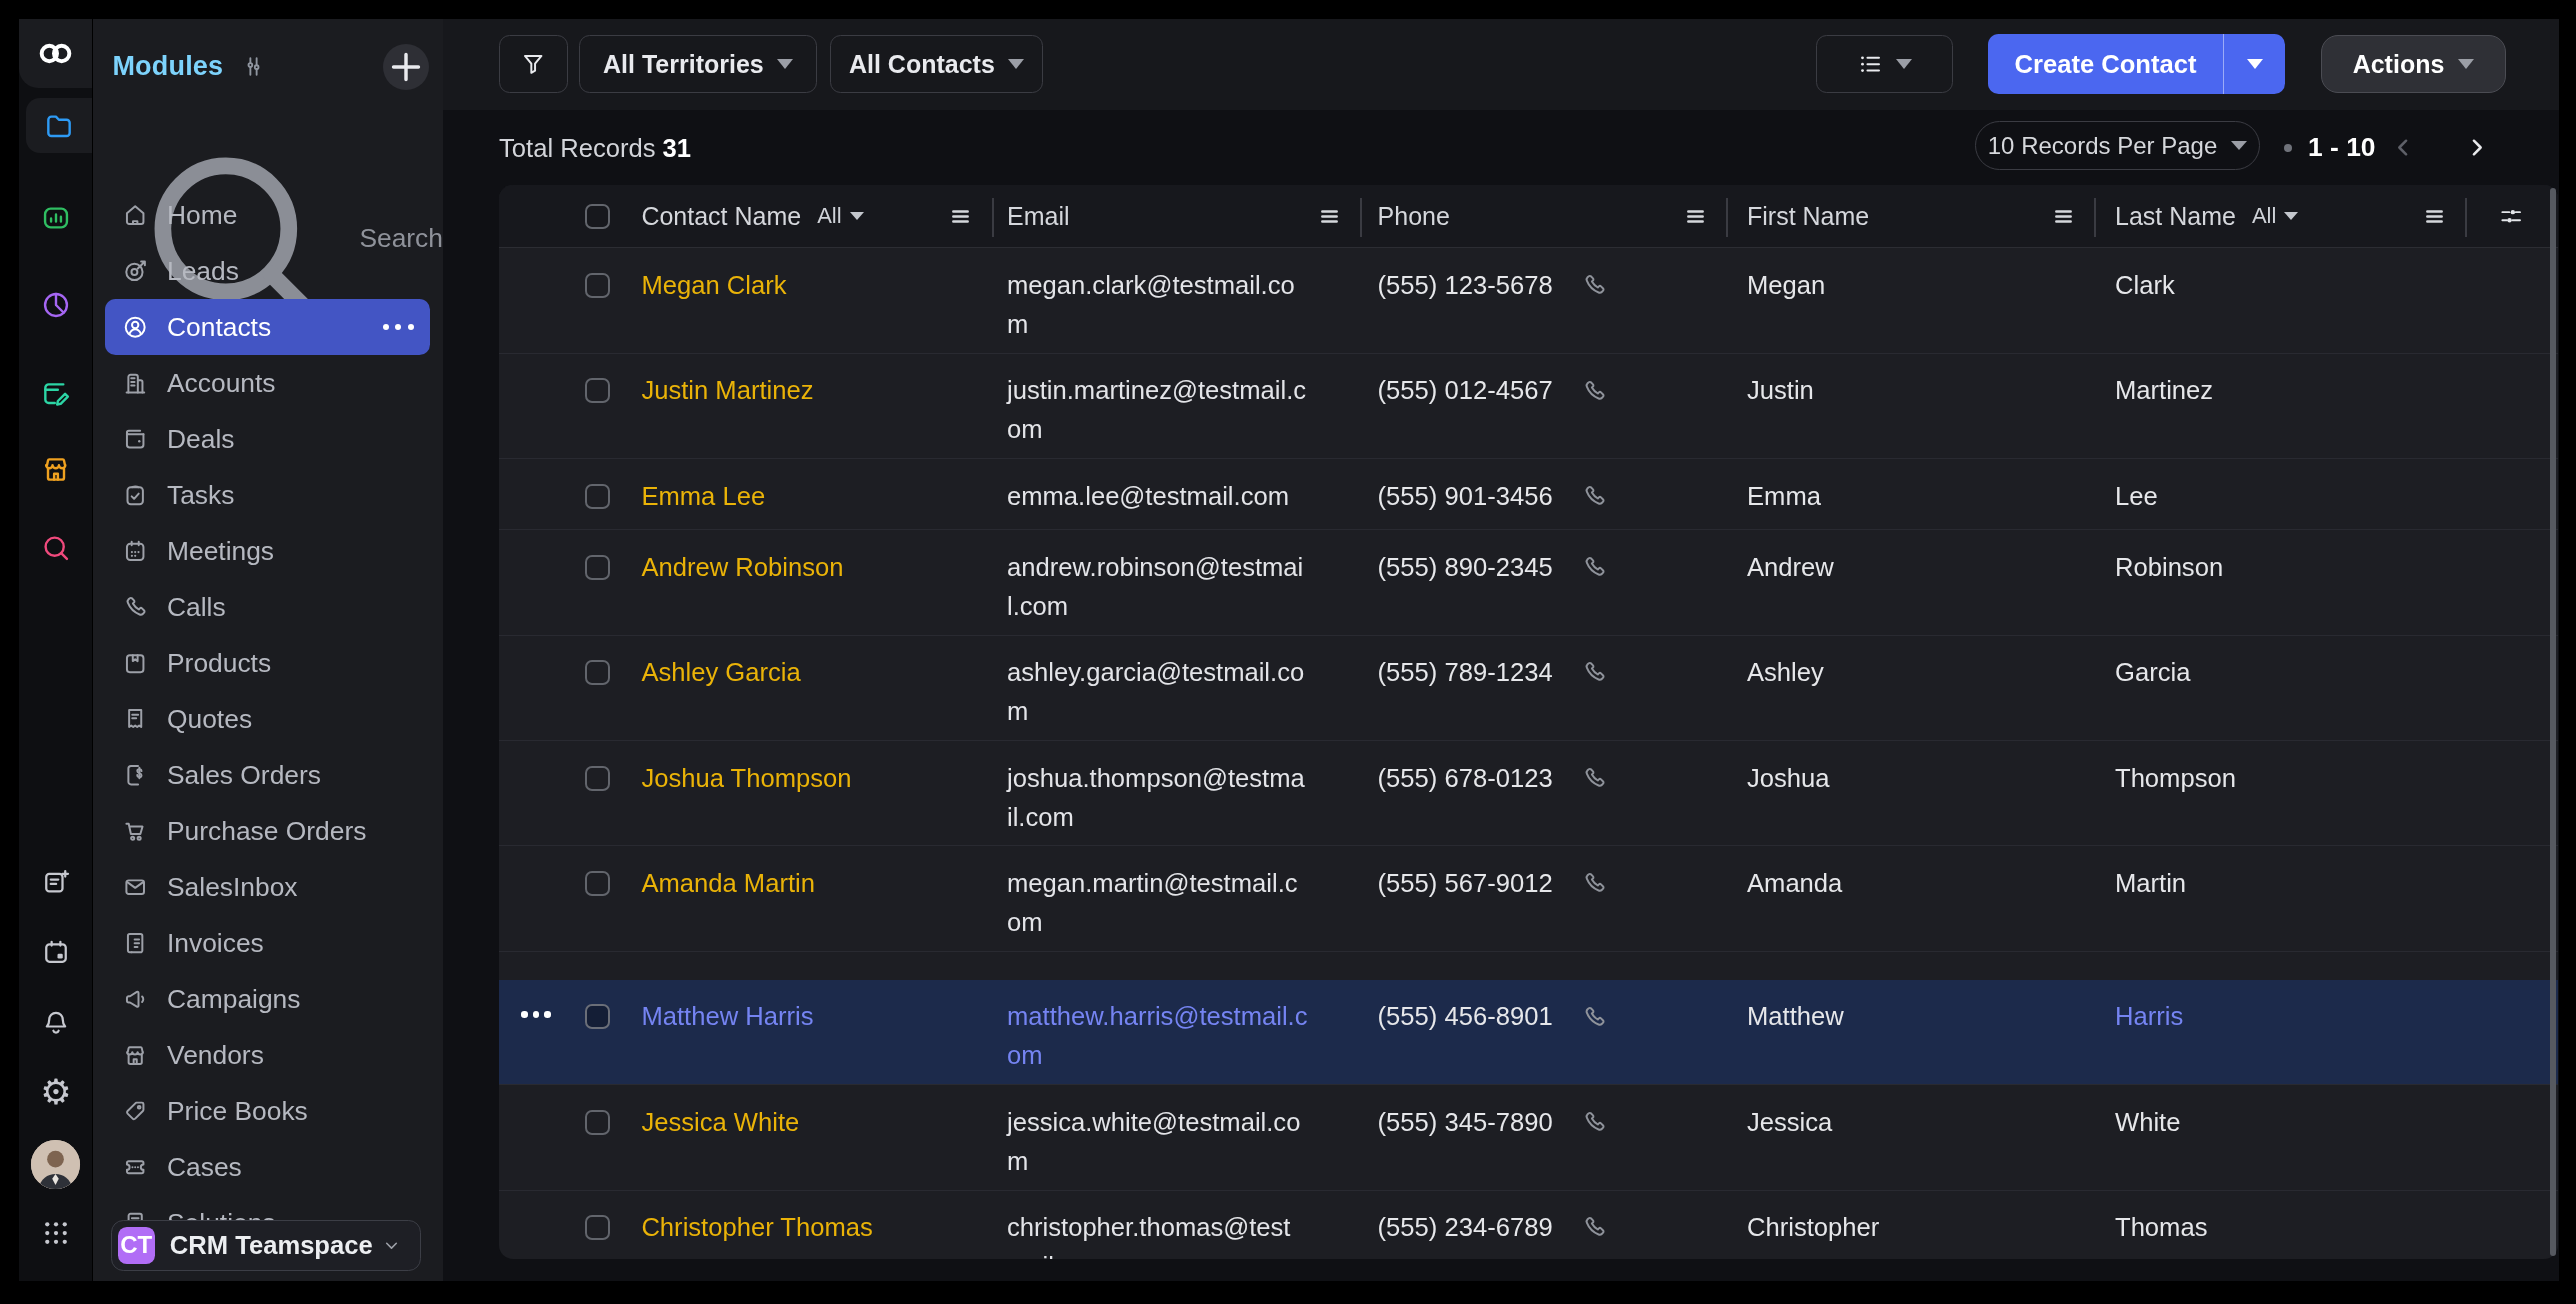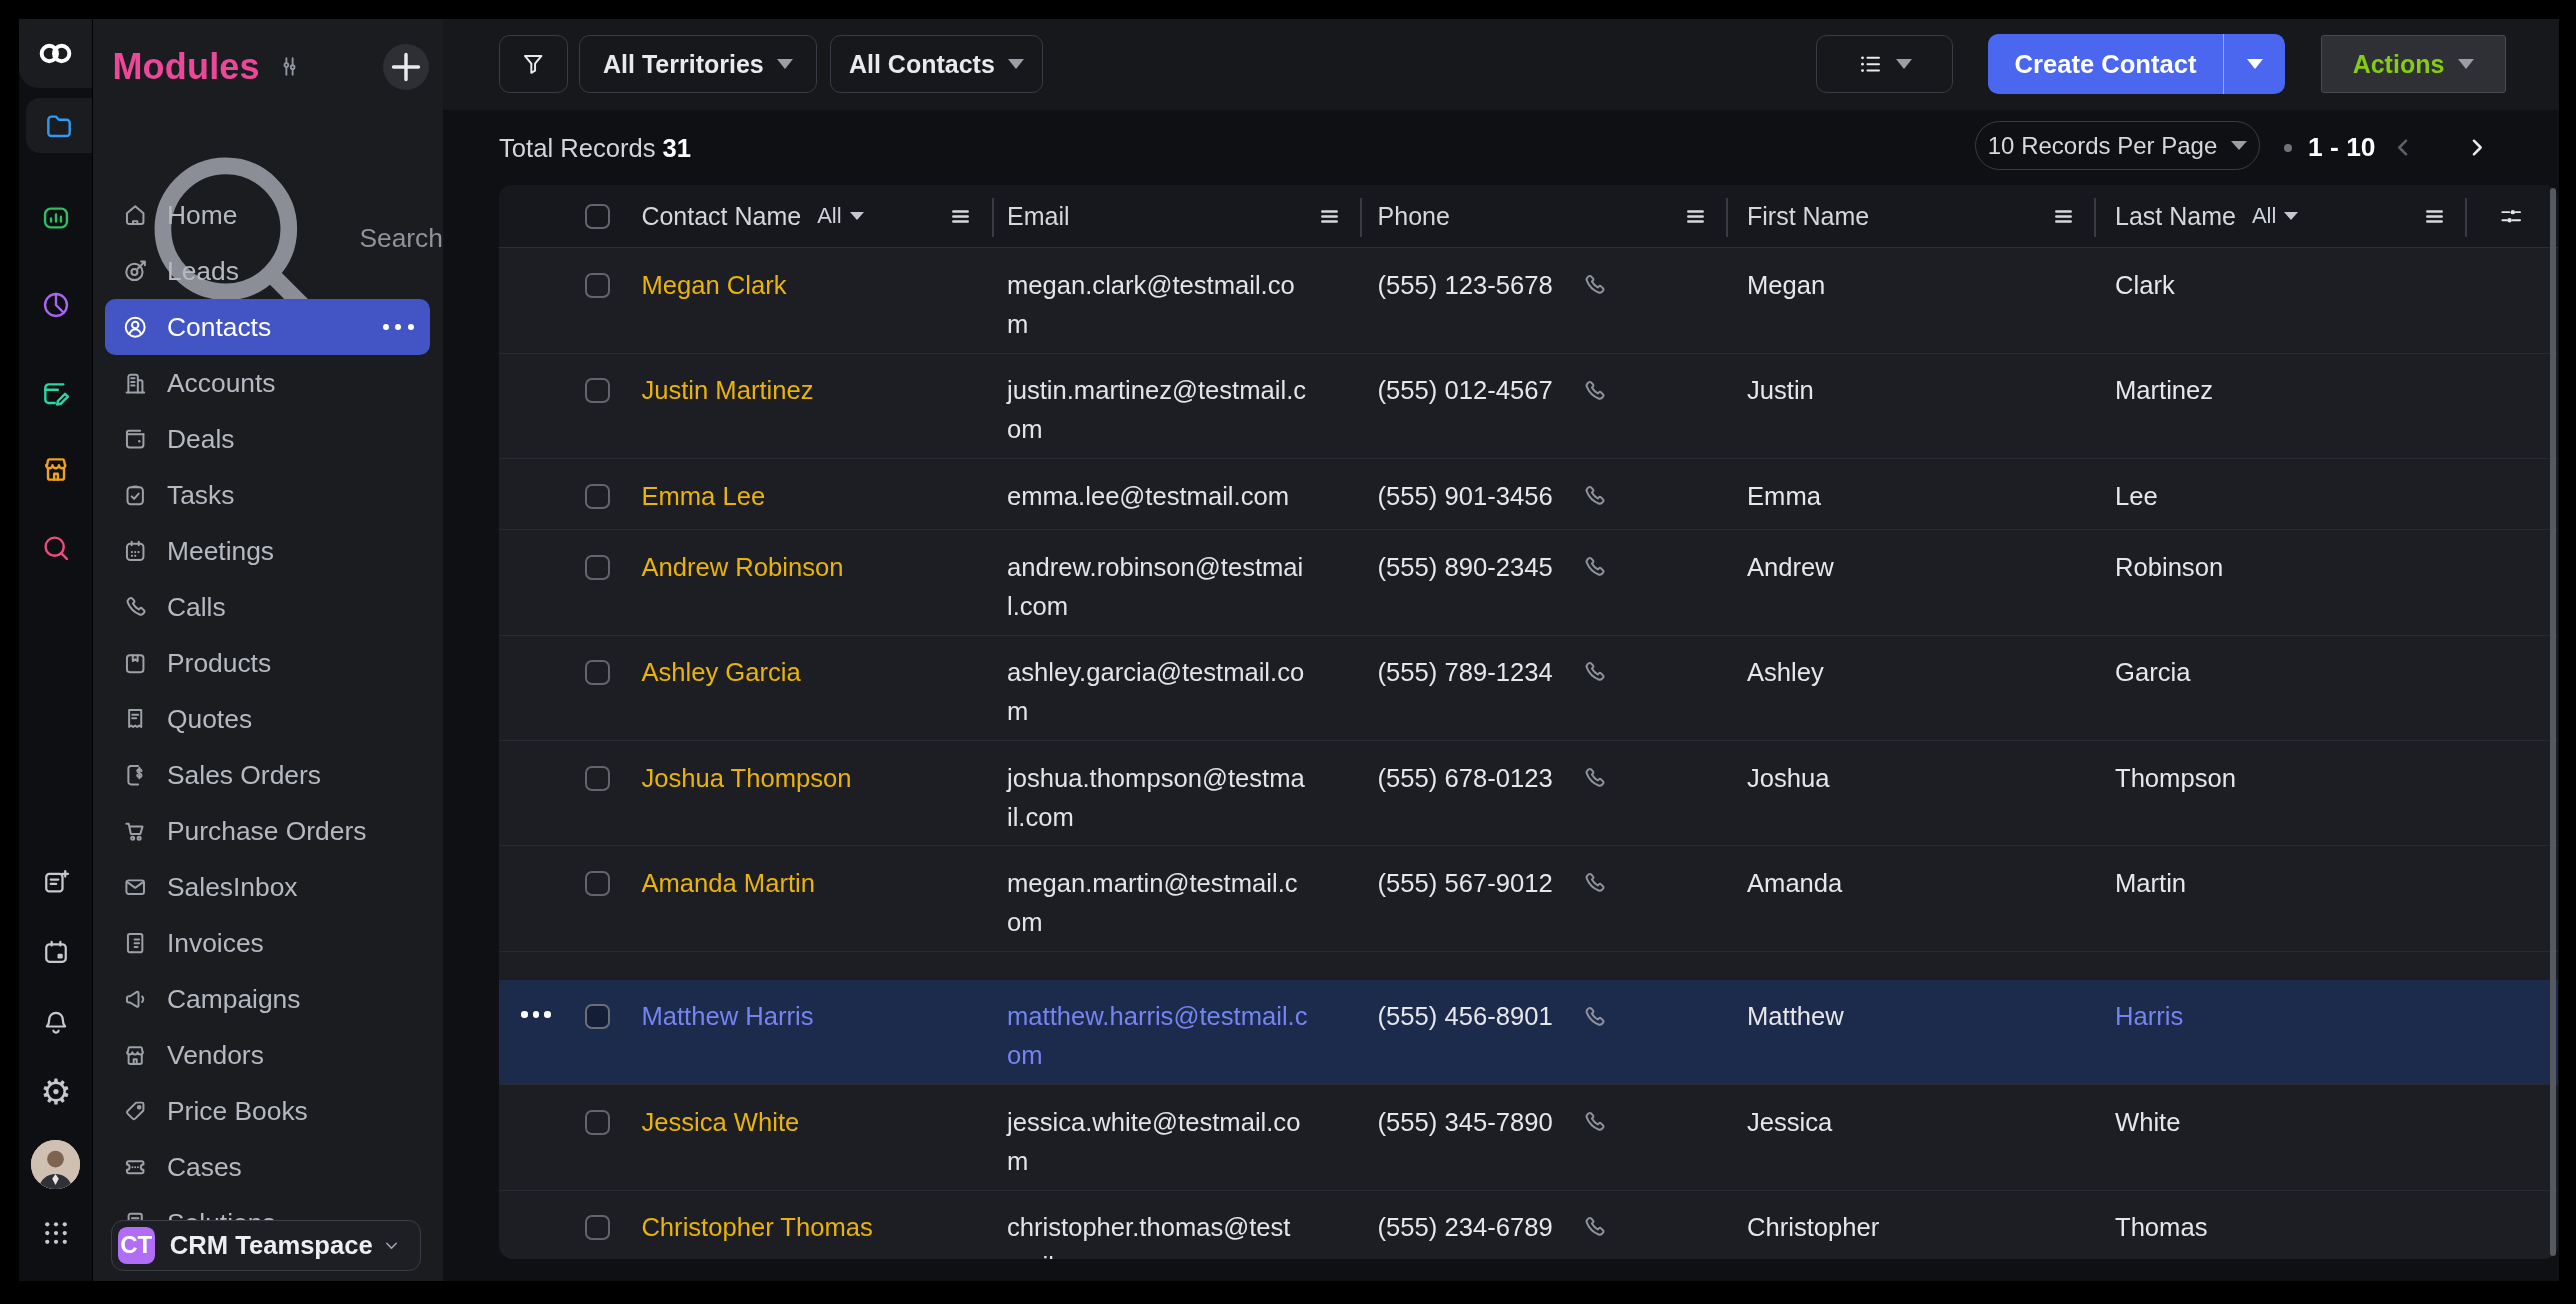--- a/index.html
+++ b/index.html
@@ -18,21 +18,21 @@
   .rail-app svg { width:32px; height:32px; }
   .rail-bottom-ic { position:absolute; left:19.4px; width:73px; display:flex; align-items:center; justify-content:center; color:#c6c8cf; }
   .rail-bottom-ic svg { width:30px; height:30px; }
   .gear-glyph { font-family:"DejaVu Sans", sans-serif; font-size:35px; line-height:35px; color:#c6c8cf; }
   .avatar { width:49px; height:49px; border-radius:50%; overflow:hidden; background:#cfc0b2; }
 
   
   .sidebar { position:absolute; left:93px; top:19.4px; width:350px; height:1262px; background:#1b1c20; }
   .sb-divider { position:absolute; left:443px; top:19.4px; width:1.8px; height:1262px; background:#232429; }
   .sb-header { position:absolute; top:21px; left:19.4px; right:14px; height:53px; display:flex; align-items:center; }
-  .sb-title { font-size:36px; font-weight:700; color:#ec4899; letter-spacing:0.2px; }
+  .sb-title { font-size:27px; font-weight:700; color:#7dd3fc; letter-spacing:0.2px; }
   .sb-sliders { width:25px; height:25px; color:#9096a0; margin-left:17.6px; }
   .sb-plus { width:46px; height:46px; border-radius:50%; background:#2e2f35; color:#e9eaee;
     margin-left:auto; display:flex; align-items:center; justify-content:center; }
   .sb-plus svg { width:23px; height:23px; }
   .sb-search { position:absolute; top:108px; left:31px; display:flex; align-items:center; gap:13.2px; }
   .sb-search svg { width:25px; height:25px; color:#8b8e96; }
   .sb-search span { font-size:26.4px; color:#8f929a; }
   .sb-nav { position:absolute; top:168px; left:0; right:0; bottom:0; overflow:hidden; }
   .nav-item { height:56px; margin:0 13.2px 0 11.5px; border-radius:10.6px; display:flex; align-items:center;
     padding:0 16px 0 17.6px; color:#b6b9c1; cursor:default; }
@@ -57,23 +57,23 @@
     display:flex; align-items:center; justify-content:center; gap:13.2px; color:#e9eaee;
     font-size:25px; font-weight:700; background:transparent; }
   .tbtn svg.main-ic { width:26.4px; height:26.4px; }
   .caret { width:0; height:0; border-left:8.8px solid transparent; border-right:8.8px solid transparent;
     border-top:10.6px solid #9b9ea6; }
   .btn-create { position:absolute; top:15px; height:60px; border-radius:10.6px; background:#4b67f0;
     display:flex; color:#fff; overflow:hidden; }
   .bc-main { width:235px; display:flex; align-items:center; justify-content:center; font-size:25.6px; font-weight:700; }
   .bc-caret { width:62px; display:flex; align-items:center; justify-content:center; border-left:1.8px solid rgba(255,255,255,.45); }
   .bc-caret .caret { border-top-color:#fff; }
-  .btn-actions { position:absolute; top:16px; height:58px; border:1.8px solid #4b4c53; border-radius:3px;
+  .btn-actions { position:absolute; top:16px; height:58px; border:1.8px solid #4b4c53; border-radius:17px;
     background:#2f3036; display:flex; align-items:center; justify-content:center; gap:14px;
-    color:#84cc16; font-size:25px; font-weight:700; }
+    color:#ffffff; font-size:25px; font-weight:700; }
 
   
   .total { position:absolute; left:56px; top:115px; font-size:25.6px; color:#d3d5da; }
   .total b { color:#fff; font-weight:700; margin-left:7px; }
   .pp-pill { position:absolute; left:1532px; top:102px; width:285px; height:49px; border:1.8px solid #3b3c43;
     border-radius:25px; display:flex; align-items:center; justify-content:center; gap:14px;
     color:#d6d8dc; font-size:24px; }
   .pp-pill .caret { border-left-width:8px; border-right-width:8px; border-top-width:9.7px; }
   .pg-dot { position:absolute; left:1841px; top:125px; width:8px; height:8px; border-radius:50%; background:#6f727a; }
   .pg-range { position:absolute; left:1865px; top:113px; font-size:26.4px; font-weight:700; color:#fff; }

